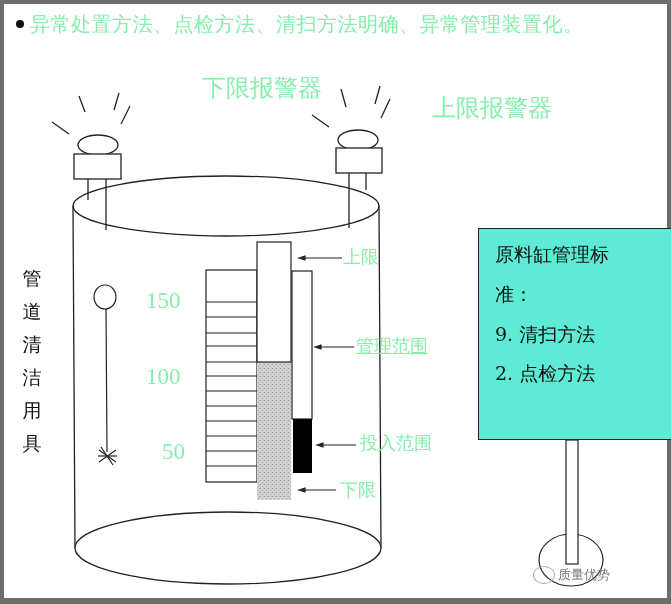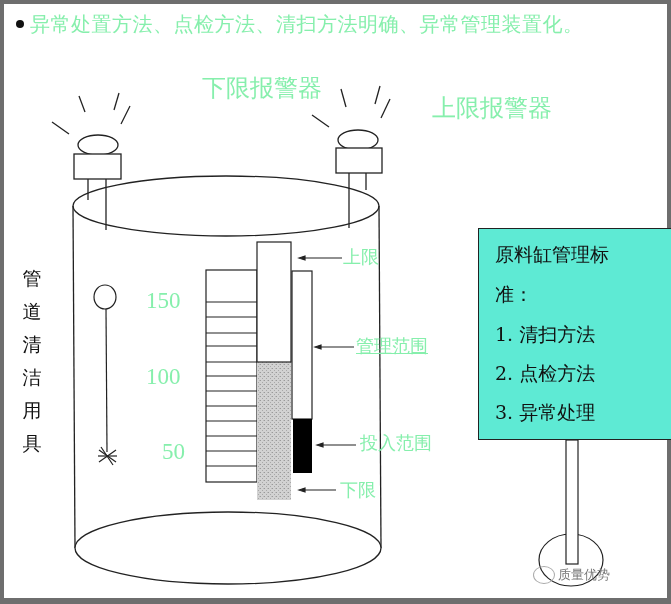--- a/index.html
+++ b/index.html
@@ -133,19 +133,18 @@
 <div class="txt tick" style="left:162px;top:440px;">50</div>
 
 <div class="txt lbl" style="left:343px;top:248px;">上限</div>
 <div class="txt lbl" style="left:356px;top:337px;text-decoration:underline;">管理范围</div>
 <div class="txt lbl" style="left:360px;top:434px;">投入范围</div>
 <div class="txt lbl" style="left:340px;top:481px;text-align:center;">下限</div>
 
 <div class="sign">
   <div class="st" style="top:16px;">原料缸管理标</div>
   <div class="st" style="top:56px;">准：</div>
-  <div class="st" style="top:96px;">1. 清扫方法</div>
+  <div class="st" style="top:96px;">9. 清扫方法</div>
   <div class="st" style="top:135px;text-align:center;">2. 点检方法</div>
-  <div class="st" style="top:174px;">3. 异常处理</div>
 </div>
 
 <div class="wm-icon"></div>
 <div class="wm">质量优势</div>
 
 </body></html>

